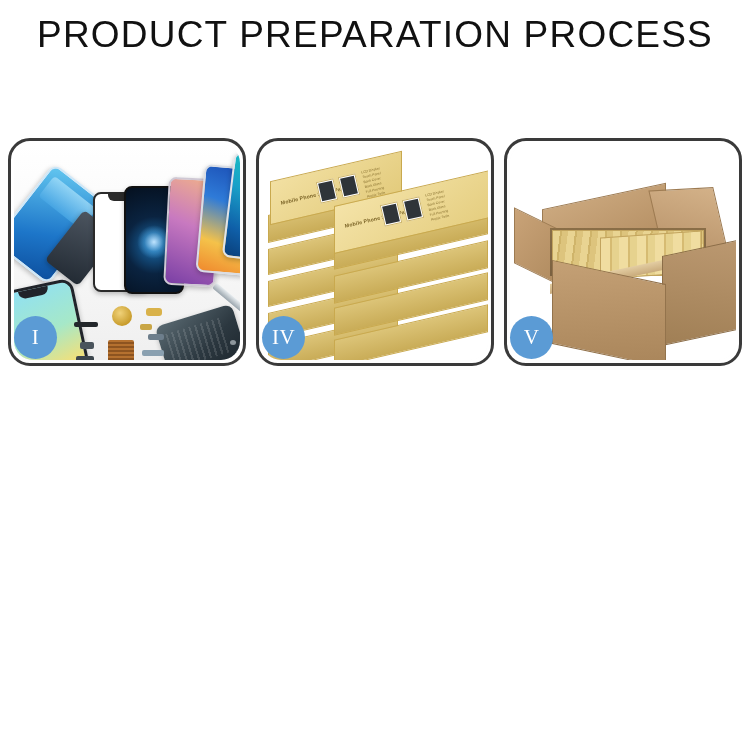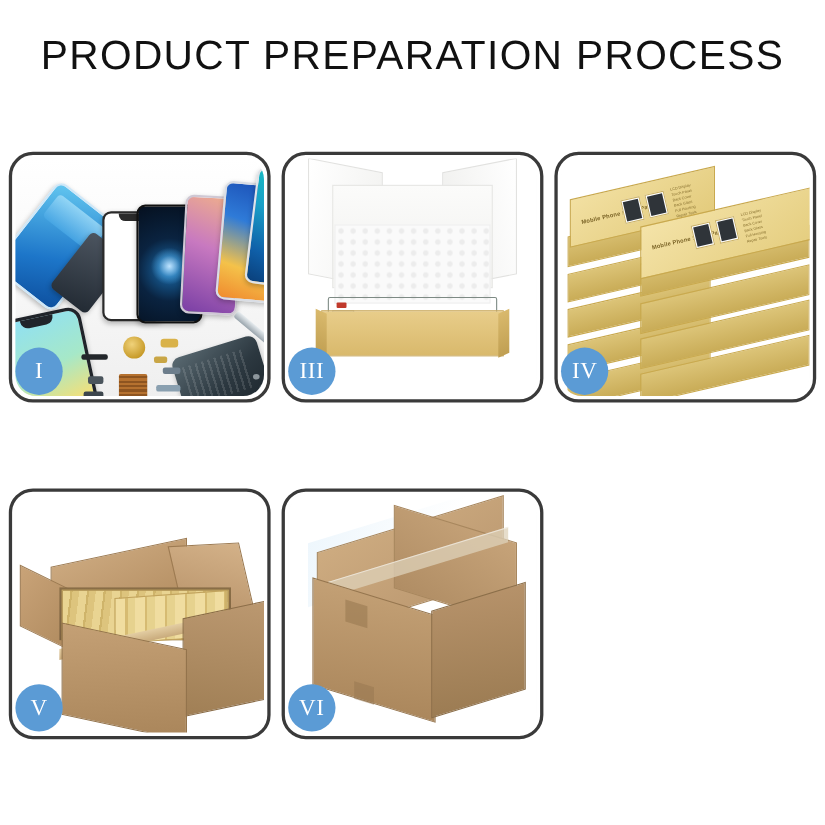--- a/index.html
+++ b/index.html
@@ -4,21 +4,21 @@
 <style>
   html,body{margin:0;padding:0;}
   body{
     width:750px;height:750px;background:#ffffff;
     font-family:"Liberation Sans","DejaVu Sans",sans-serif;
     overflow:hidden;position:relative;
   }
   .page{width:750px;height:750px;position:relative;}
 
   
-  .header{text-align:center;padding-top:32px;}
+  .header{text-align:center;padding-top:16px;}
   .title{
     font-size:37px;letter-spacing:1.2px;color:#111;
     font-weight:400;line-height:1;white-space:nowrap;
   }
   .subtitle{
     font-size:15.5px;color:#1a1a1a;margin-top:13px;font-weight:400;
     white-space:nowrap;
   }
 
   
@@ -282,35 +282,20 @@
 
           <div class="part pt15"></div>
           <div class="part pt16"></div>
           <div class="tool"></div>
         </div>
       </div>
       <div class="badge">I</div>
     </div>
 
 
-    <div class="panel">
-      <div class="panel-inner">
-        <div class="p3">
-          <div class="b3-lidL"></div>
-          <div class="b3-lidR"></div>
-          <div class="b3-back"></div>
-          <div class="b3-foam"></div>
-          <div class="b3-item"></div>
-          <div class="b3-lbl"></div>
-          <div class="b3-red"></div>
-          <div class="b3-front"></div>
-        </div>
-      </div>
-      <div class="badge">III</div>
-    </div>
 
     <div class="panel">
       <div class="panel-inner">
         <div class="p4">
           <div class="stack">
             <div class="gbox gside r5"></div>
             <div class="gbox gside r4"></div>
             <div class="gbox gside r3"></div>
             <div class="gbox gside r2"></div>
             <div class="gbox gside r1"></div>
@@ -369,30 +354,15 @@
           <div class="c5-gold"></div>
           <div class="c5-gold2"></div>
           <div class="c5-rim"></div>
           <div class="c5-side2"></div>
           <div class="c5-front"></div>
         </div>
       </div>
       <div class="badge">V</div>
     </div>
 
-    <div class="panel">
-      <div class="panel-inner">
-        <div class="p6">
-          <div class="c6-glare"></div>
-          <div class="c6-top"></div>
-          <div class="c6-top2"></div>
-          <div class="c6-tape"></div>
-          <div class="c6-frontL"></div>
-          <div class="c6-frontR"></div>
-          <div class="c6-sq1"></div>
-          <div class="c6-sq2"></div>
-        </div>
-      </div>
-      <div class="badge">VI</div>
-    </div>
 
   </div>
 </div>
 
 </body></html>

